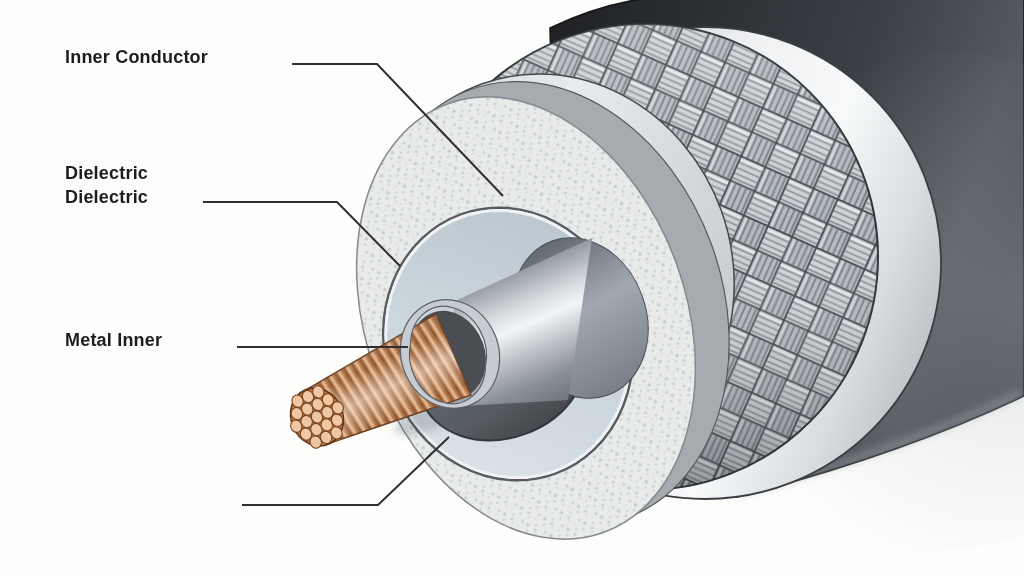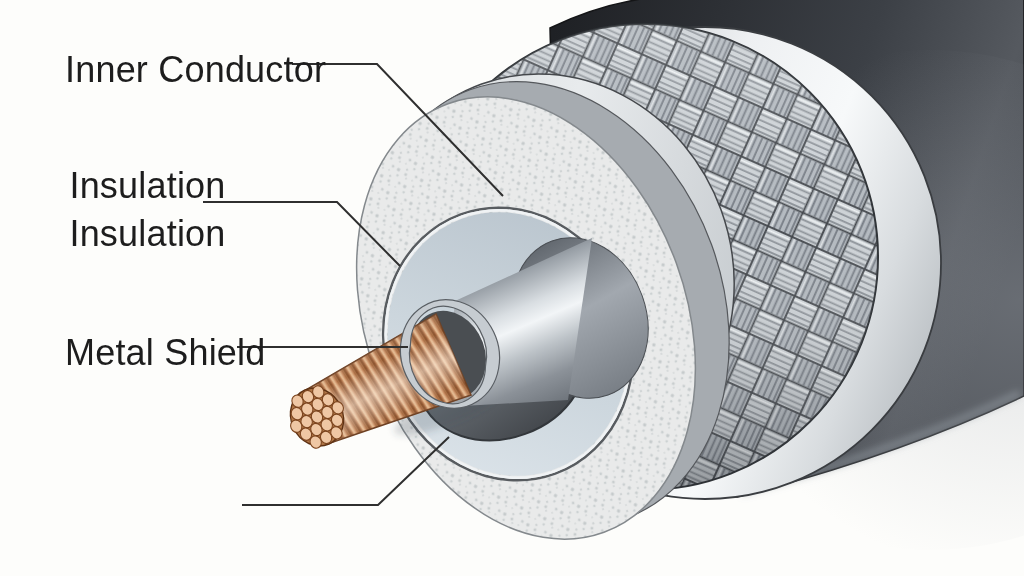--- a/index.html
+++ b/index.html
@@ -2,22 +2,22 @@
 <html><head>
 <meta charset="utf-8">
 <style>
   html,body{margin:0;padding:0;background:#ffffff;}
   #stage{
     position:relative;width:1024px;height:576px;overflow:hidden;
     background:#fdfdfb;font-family:"Liberation Sans", sans-serif;
   }
   #art{position:absolute;left:0;top:0;}
   .label{
-    position:absolute;color:#1d1d1d;font-size:36px;line-height:1.32;
-    letter-spacing:0.2px;font-weight:400;text-align:center;
+    position:absolute;color:#1d1d1d;font-size:18px;line-height:1.32;
+    letter-spacing:0.2px;font-weight:700;
   }
   .label.narrow{width:165px;}
 </style>
 </head>
 <body>
 
 <div id="stage">
 
 <svg id="art" width="1024" height="576" viewBox="0 0 1024 576">
   <defs>
@@ -201,16 +201,16 @@
 
   <g stroke="#2f2f2f" stroke-width="2" fill="none">
     <polyline points="292,64 377,64 503,196"></polyline>
     <polyline points="203,202 337,202 400,266"></polyline>
     <polyline points="237,347 408,347"></polyline>
     <polyline points="242,505 378,505 449,437"></polyline>
   </g>
 </svg>
 
 <div class="label" style="left:65px;top:46px;">Inner Conductor</div>
-<div class="label narrow" style="left:65px;top:162px;">Insulation Insulation</div>
-<div class="label" style="left:65px;top:329px;">Metal Shield</div>
+<div class="label narrow" style="left:65px;top:162px;">Dielectric Dielectric</div>
+<div class="label" style="left:65px;top:329px;">Metal Inner</div>
 
 </div>
 
 </body></html>

